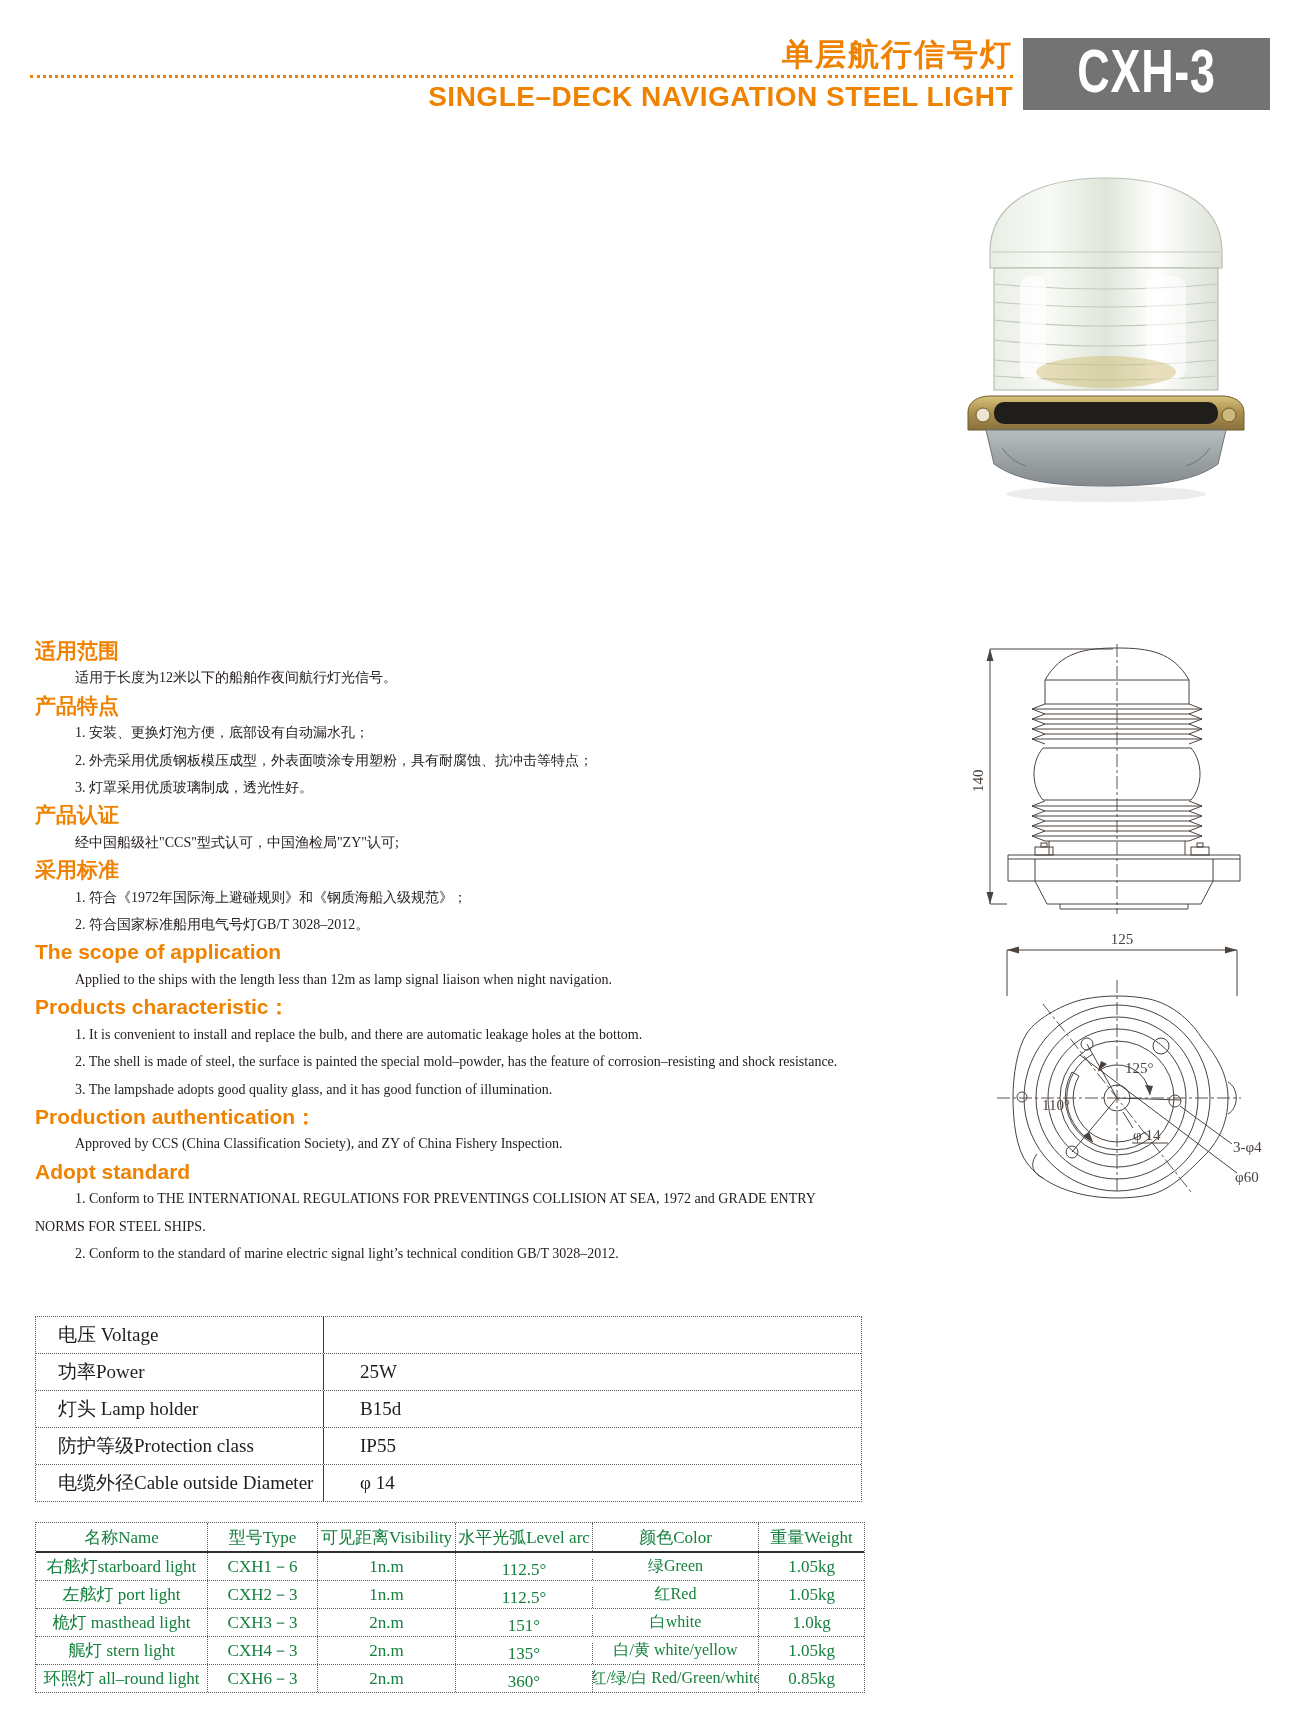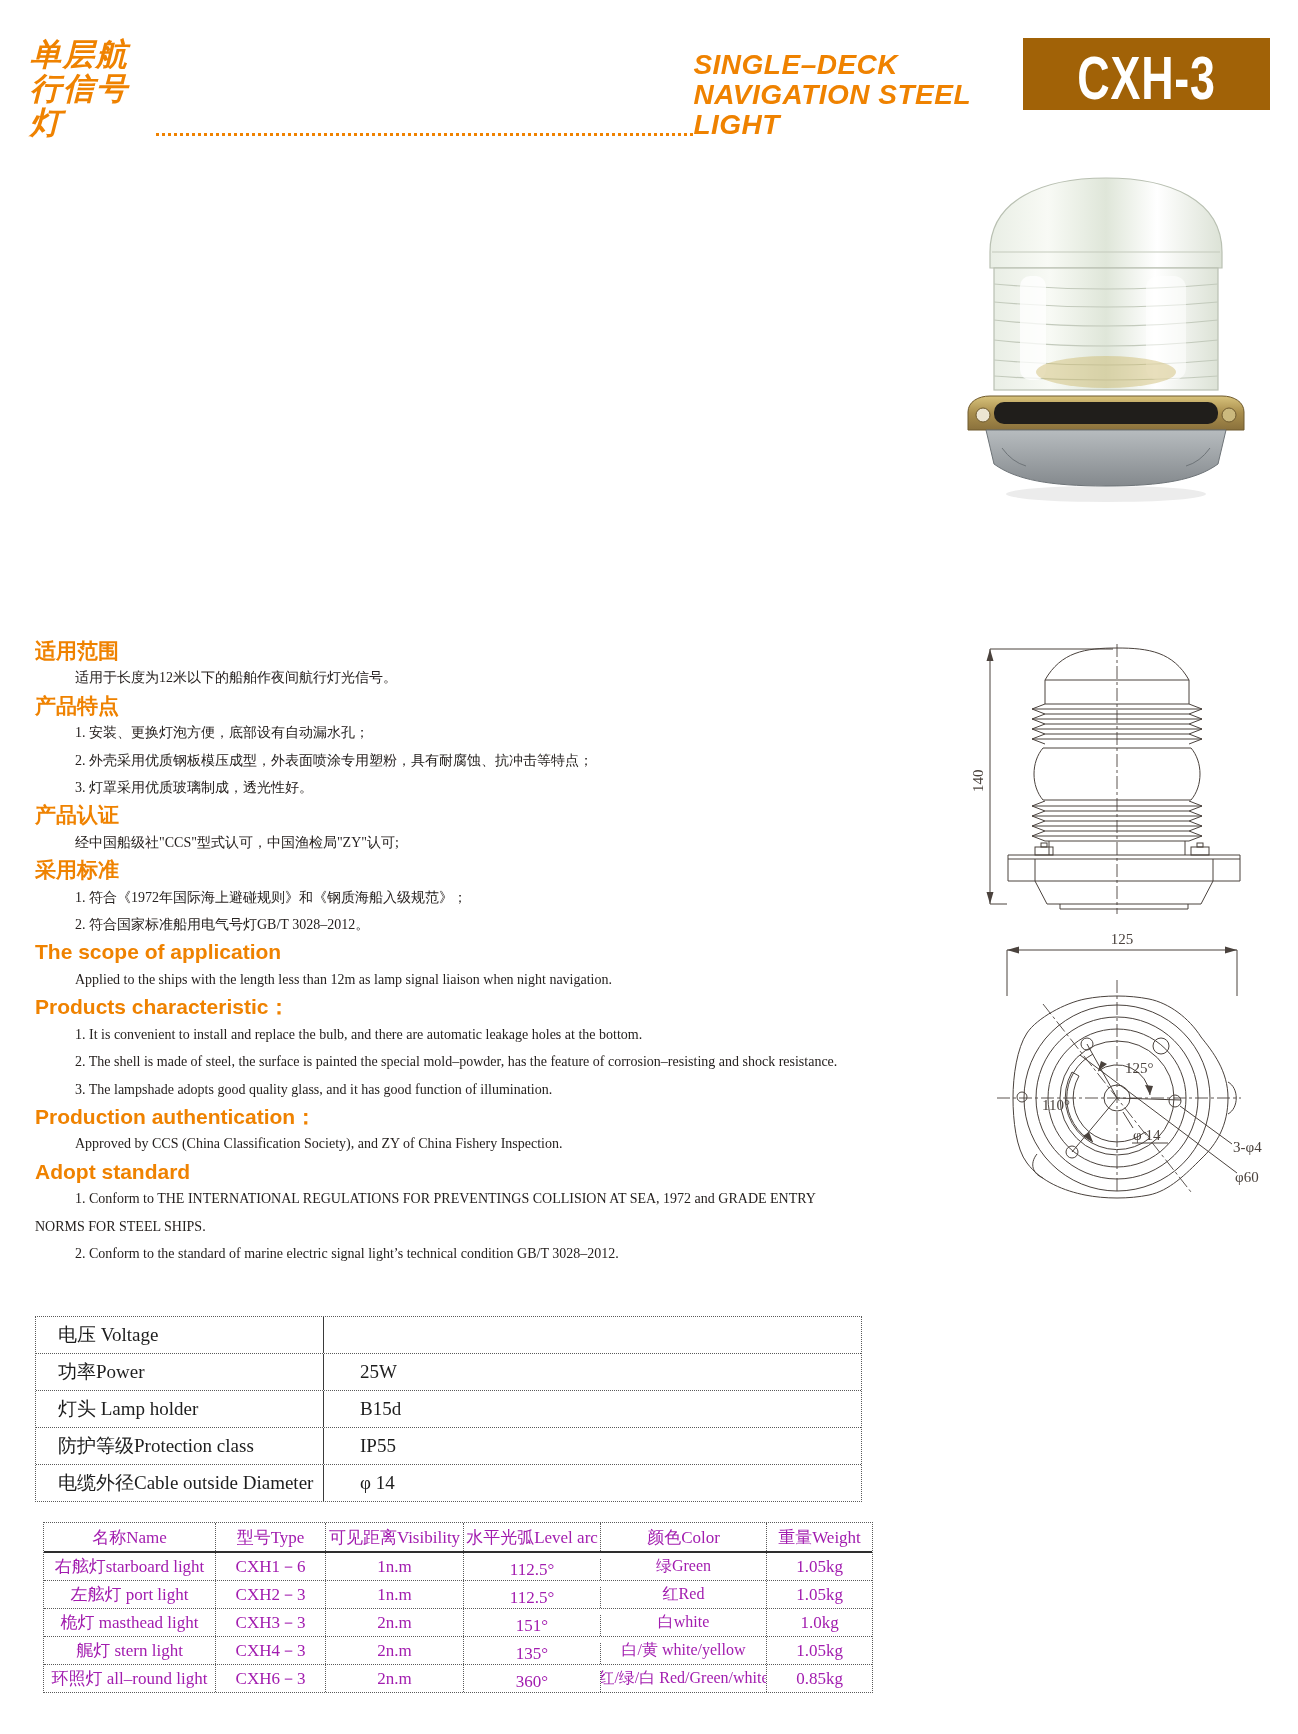--- a/index.html
+++ b/index.html
@@ -4,33 +4,33 @@
 <style>
   html,body{margin:0;padding:0;}
   body{
     width:1298px;height:1734px;background:#ffffff;position:relative;
     font-family:"Liberation Serif", serif;color:#26211f;overflow:hidden;
   }
   .page{position:absolute;inset:0;}
 
   
   .header{position:absolute;top:38px;left:30px;right:28px;display:flex;align-items:stretch;}
-  .header-left{flex:1;display:flex;flex-direction:row;align-items:flex-end;padding-right:10px;font-style:italic;}
+  .header-left{flex:1;display:flex;flex-direction:column;align-items:flex-end;padding-right:10px;}
   .title-cn{
     font-family:"Liberation Sans",sans-serif;font-weight:bold;font-size:31px;line-height:34px;
     color:#ef8200;letter-spacing:2px;
   }
   .dotted-rule{width:100%;height:0;border-bottom:3px dotted #ef8200;margin:3px 0 4px;}
   .title-en{
     font-family:"Liberation Sans",sans-serif;font-weight:bold;font-size:28px;line-height:30px;
     color:#ef8200;letter-spacing:0.5px;
   }
   .model-box{
-    width:247px;height:72px;background:#a16207;color:#fff;
-    display:flex;align-items:flex-end;justify-content:center;
+    width:247px;height:72px;background:#737373;color:#fff;
+    display:flex;align-items:flex-start;justify-content:center;
     font-family:"Liberation Sans",sans-serif;font-weight:bold;font-size:56px;
   }
   .model-box span{display:inline-block;transform:scaleX(.8) scaleY(1.08);letter-spacing:1px;}
 
   
   .photo{position:absolute;left:950px;top:172px;width:312px;height:338px;}
   .side-view{position:absolute;left:965px;top:640px;width:290px;height:278px;}
   .bottom-view{position:absolute;left:985px;top:930px;width:292px;height:272px;}
   .draw{stroke:#4a423d;stroke-width:1;fill:none;}
   .dd{stroke:#4a423d;stroke-width:0.9;fill:none;stroke-dasharray:13 3 3 3;}
@@ -54,22 +54,22 @@
   .spec-row{display:flex;height:36px;border-bottom:1px dotted #5a5a5a;}
   .spec-row:last-child{border-bottom:none;}
   .spec-label{
     width:288px;box-sizing:border-box;padding-left:22px;display:flex;align-items:center;
     border-right:1px solid #3a3a3a;font-size:19px;color:#1d1d1d;
   }
   .spec-value{flex:1;padding-left:36px;display:flex;align-items:center;font-size:19px;color:#1d1d1d;}
 
   
   .model-table{
-    position:absolute;left:43px;top:1522px;width:830px;
-    border:1px dotted #5a5a5a;box-sizing:border-box;font-size:17px;color:#a21caf;
+    position:absolute;left:35px;top:1522px;width:830px;
+    border:1px dotted #5a5a5a;box-sizing:border-box;font-size:17px;color:#15803d;
   }
   .mt-row{display:flex;height:27px;}
   .mt-header{height:28px;border-bottom:2px solid #2e2e2e;}
   .mt-body .mt-row{border-bottom:1px dotted #5a5a5a;}
   .mt-body .mt-row:last-child{border-bottom:none;}
   .mt-cell{
     box-sizing:border-box;border-right:1px dotted #5a5a5a;
     display:flex;align-items:center;justify-content:center;text-align:center;
     white-space:nowrap;overflow:hidden;
   }

